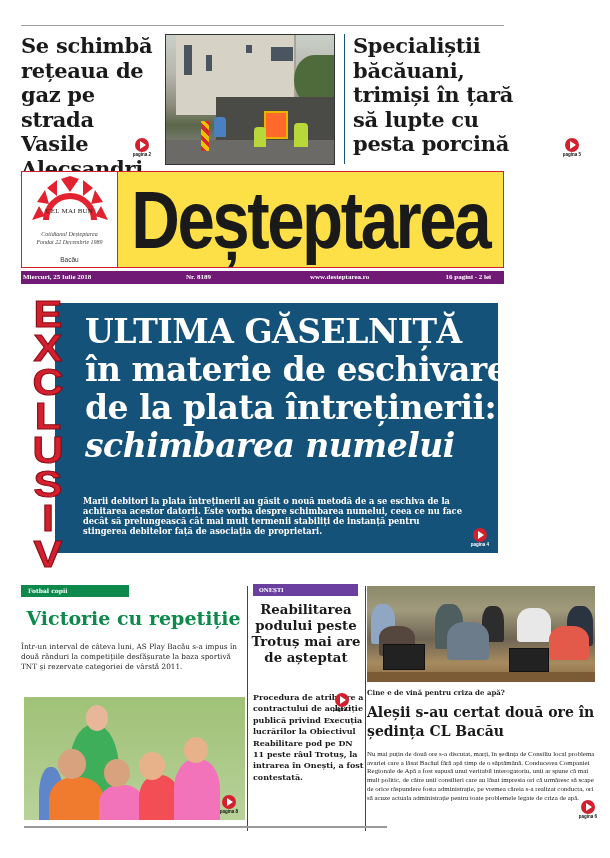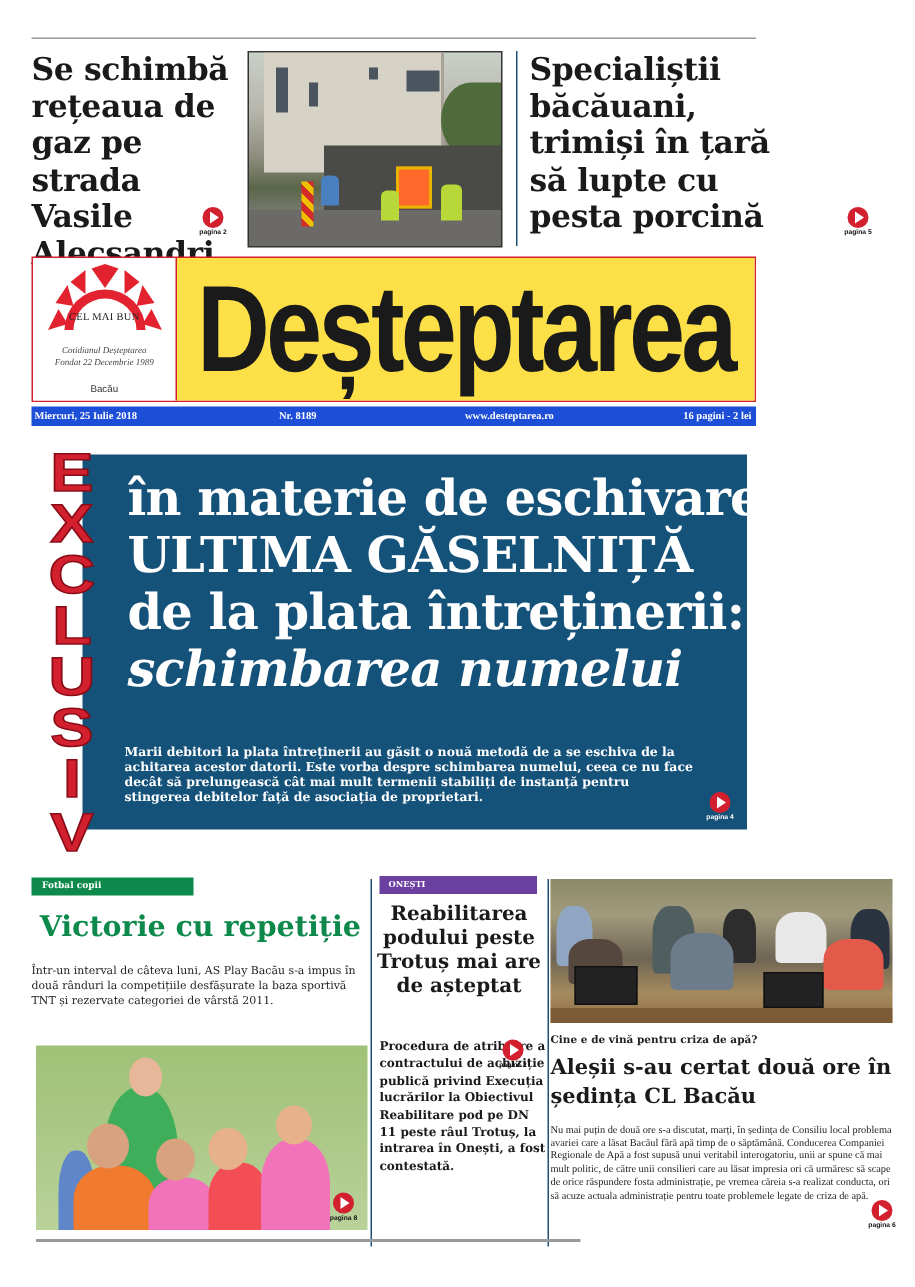--- a/index.html
+++ b/index.html
@@ -37,21 +37,21 @@
     
     .masthead { left: 21px; top: 171px; width: 483px; height: 97px; border: 1px solid #d3202f; display: flex; }
     .logo-box { width: 96px; height: 100%; border-right: 1px solid #d3202f; background: #fff; position: relative; }
     .logo-sun { position: absolute; left: 7px; top: 4px; width: 82px; height: 46px; }
     .logo-cel { position: absolute; left: 0; top: 35px; width: 100%; text-align: center; font-family: "Liberation Serif", serif; font-size: 7px; color: #222; letter-spacing: 0.2px; }
     .logo-sub { position: absolute; left: 0; top: 58px; width: 100%; text-align: center; font-family: "Liberation Serif", serif; font-style: italic; font-size: 6px; line-height: 8px; color: #444; }
     .logo-city { position: absolute; left: 0; top: 84px; width: 100%; text-align: center; font-family: "Liberation Sans", sans-serif; font-size: 6.5px; color: #333; }
     .brand-box { flex: 1; background: #fde047; display: flex; align-items: center; justify-content: center; overflow: hidden; }
     .brand-name { font-family: "Liberation Sans", sans-serif; font-weight: bold; font-size: 82px; line-height: 90px; color: #1a1a1a; transform: scaleX(0.82); letter-spacing: -3px; white-space: nowrap; }
 
-    .infobar { left: 21px; top: 271px; width: 483px; height: 13px; background: #1d4ed8; color: #fff; font-family: "Liberation Serif", serif; font-weight: bold; font-size: 7px; line-height: 13px; }
+    .infobar { left: 21px; top: 271px; width: 483px; height: 13px; background: #701a75; color: #fff; font-family: "Liberation Serif", serif; font-weight: bold; font-size: 7px; line-height: 13px; }
     .infobar span { position: absolute; top: 0; }
 
     
     .feature { left: 55px; top: 303px; width: 443px; height: 250px; background: #15527a; }
     .feature-head { position: absolute; left: 30px; top: 10px; width: 410px; color: #fff; font-family: "DejaVu Serif", serif; font-weight: bold; font-size: 33px; line-height: 38px; letter-spacing: -0.5px; white-space: nowrap; }
     .feature-head .ital { font-style: italic; }
     .feature-lede { position: absolute; left: 28px; top: 193px; width: 380px; color: #fff; font-family: "DejaVu Serif", serif; font-weight: bold; font-size: 8.3px; line-height: 10px; }
     .feature-ref { position: absolute; right: 6px; top: 225px; }
     .feature-ref .lbl { color: #fff; }
 
@@ -153,27 +153,27 @@
   </div>
   <div class="brand-box">
     <div class="brand-name">Deșteptarea</div>
   </div>
 </div>
 
 <div class="abs infobar">
   <span style="left:2px;">Miercuri, 25 Iulie 2018</span>
   <span style="left:165px;">Nr. 8189</span>
   <span style="left:289px;">www.desteptarea.ro</span>
-  <span style="right:3px;">16 pagini - 2 lei</span>
+  <span style="right:13px;">16 pagini - 2 lei</span>
 </div>
 
 <div class="abs feature">
   <div class="feature-head">
+    <div>ULTIMA GĂSELNIȚĂ</div>
     <div>în materie de eschivare</div>
-    <div>ULTIMA GĂSELNIȚĂ</div>
     <div>de la plata întreținerii:</div>
     <div class="ital">schimbarea numelui</div>
   </div>
   <div class="feature-lede">Marii debitori la plata întreținerii au găsit o nouă metodă de a se eschiva de la achitarea acestor datorii. Este vorba despre schimbarea numelui, ceea ce nu face decât să prelungească cât mai mult termenii stabiliți de instanță pentru stingerea debitelor față de asociația de proprietari.</div>
   <div class="page-ref feature-ref">
     <span class="dot"></span>
     <span class="lbl">pagina 4</span>
   </div>
 </div>
 

